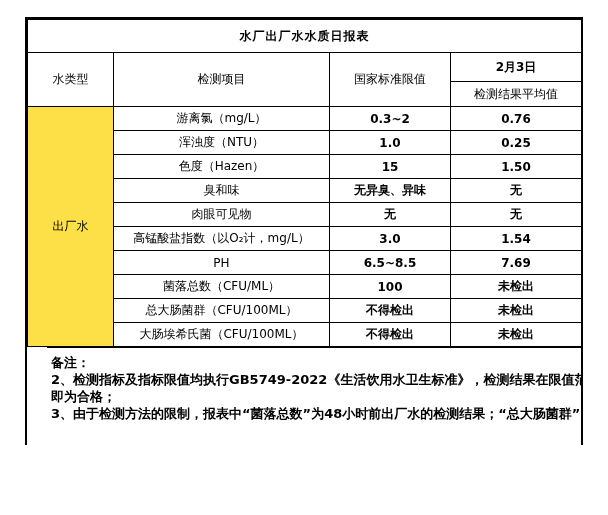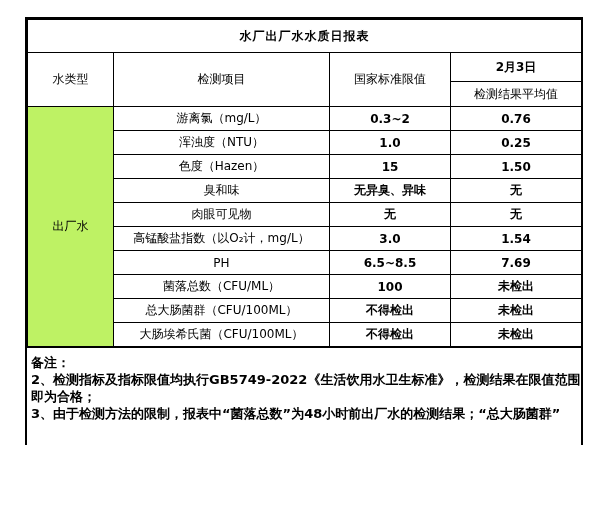--- a/index.html
+++ b/index.html
@@ -65,20 +65,21 @@
     background: #00B0F0;
     font-size: 13px;
   }
   .notes {
     border-top: 1px solid #000000;
     min-height: 124px;
     padding: 6px 0 6px 4px;
     font-size: 13px;
     font-weight: bold;
     line-height: 17px;
+    margin-left: 20px;
   }
   .note-line {
     white-space: nowrap;
     overflow: hidden;
   }
 </style>
 </head>
 <body>
 
 <div class="canvas">
@@ -101,21 +102,21 @@
         <td rowspan="2">水类型</td>
         <td rowspan="2">检测项目</td>
         <td rowspan="2">国家标准限值</td>
         <td class="date-cell">2月3日</td>
       </tr>
       <tr class="header-row-2">
         <td>检测结果平均值</td>
       </tr>
 
       <tr class="data-row">
-        <td rowspan="10" class="watertype-cell" style="background: #bef264;">出厂水</td>
+        <td rowspan="10" class="watertype-cell" style="background: #fde047;">出厂水</td>
         <td class="item-cell">游离氯（mg/L）</td>
         <td class="value-cell">0.3~2</td>
         <td class="value-cell">0.76</td>
       </tr>
       <tr class="data-row">
         <td class="item-cell">浑浊度（NTU）</td>
         <td class="value-cell">1.0</td>
         <td class="value-cell">0.25</td>
       </tr>
       <tr class="data-row">

